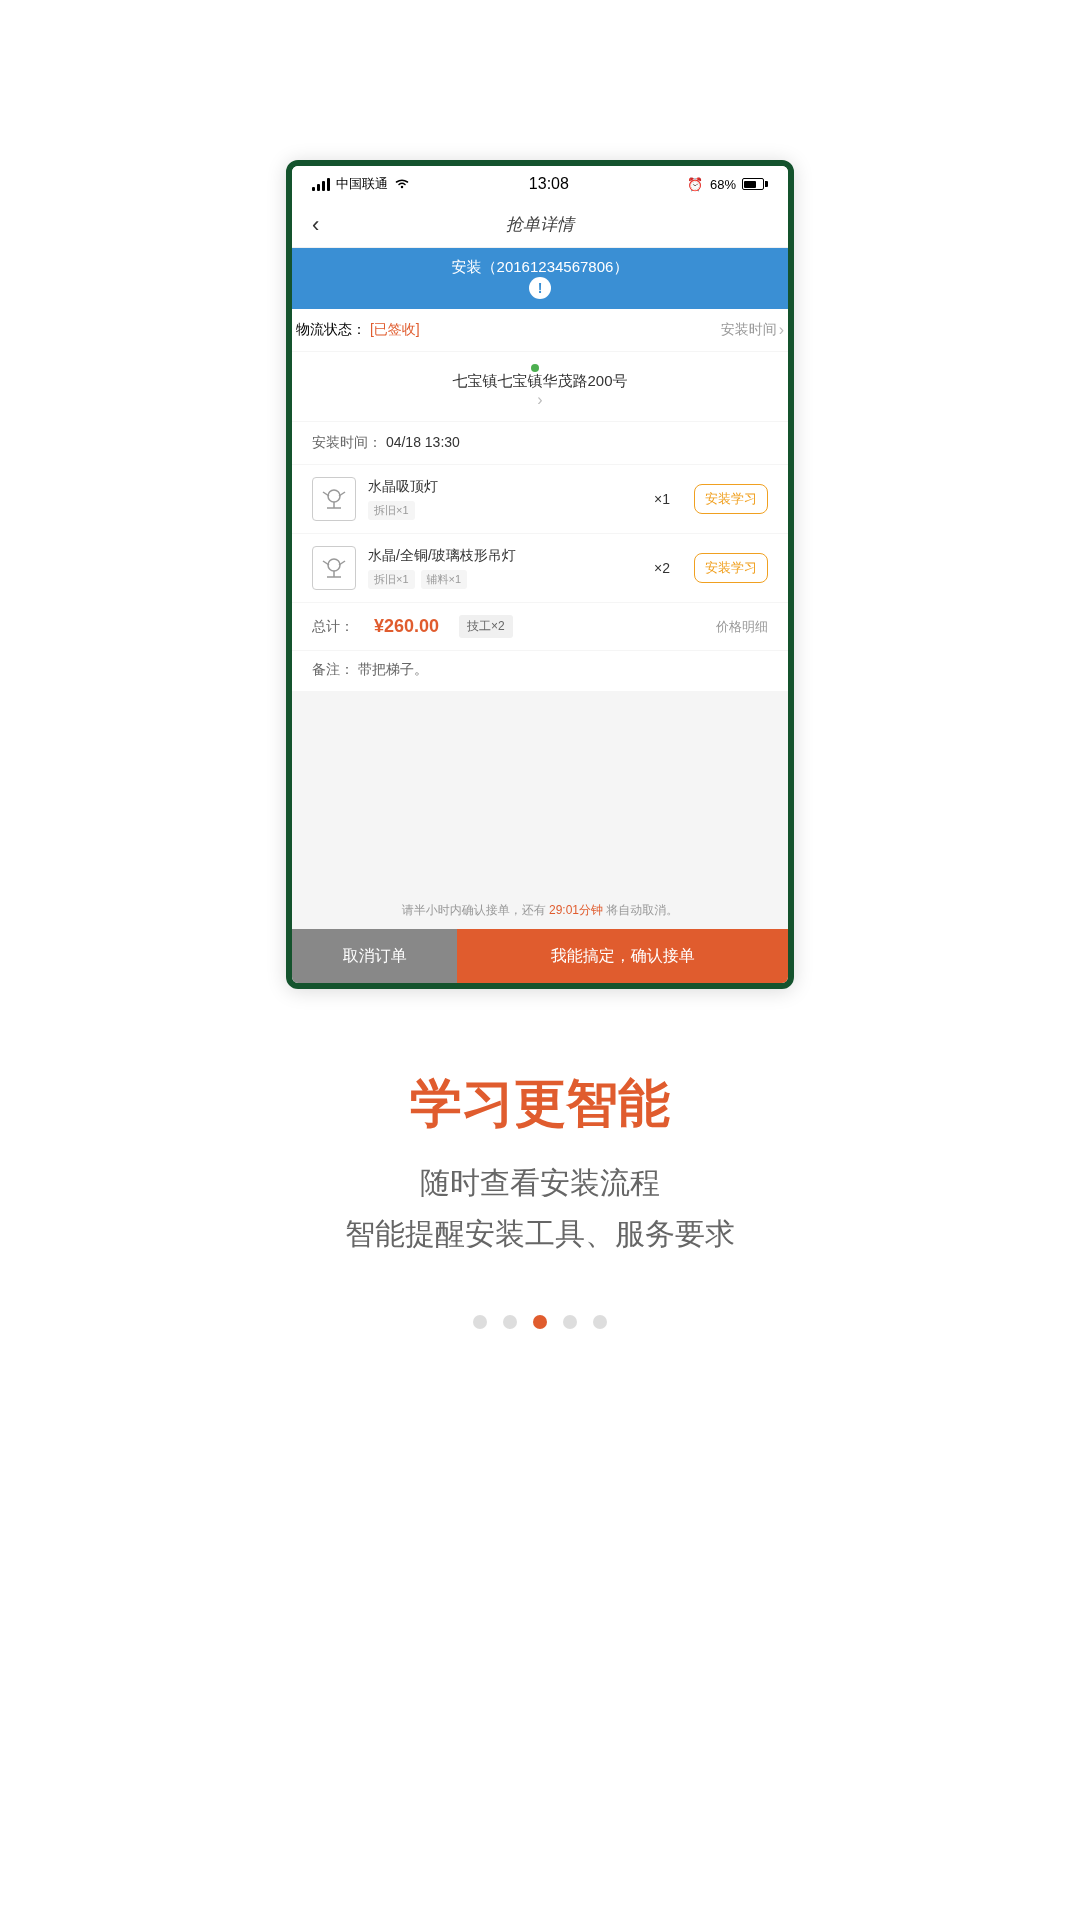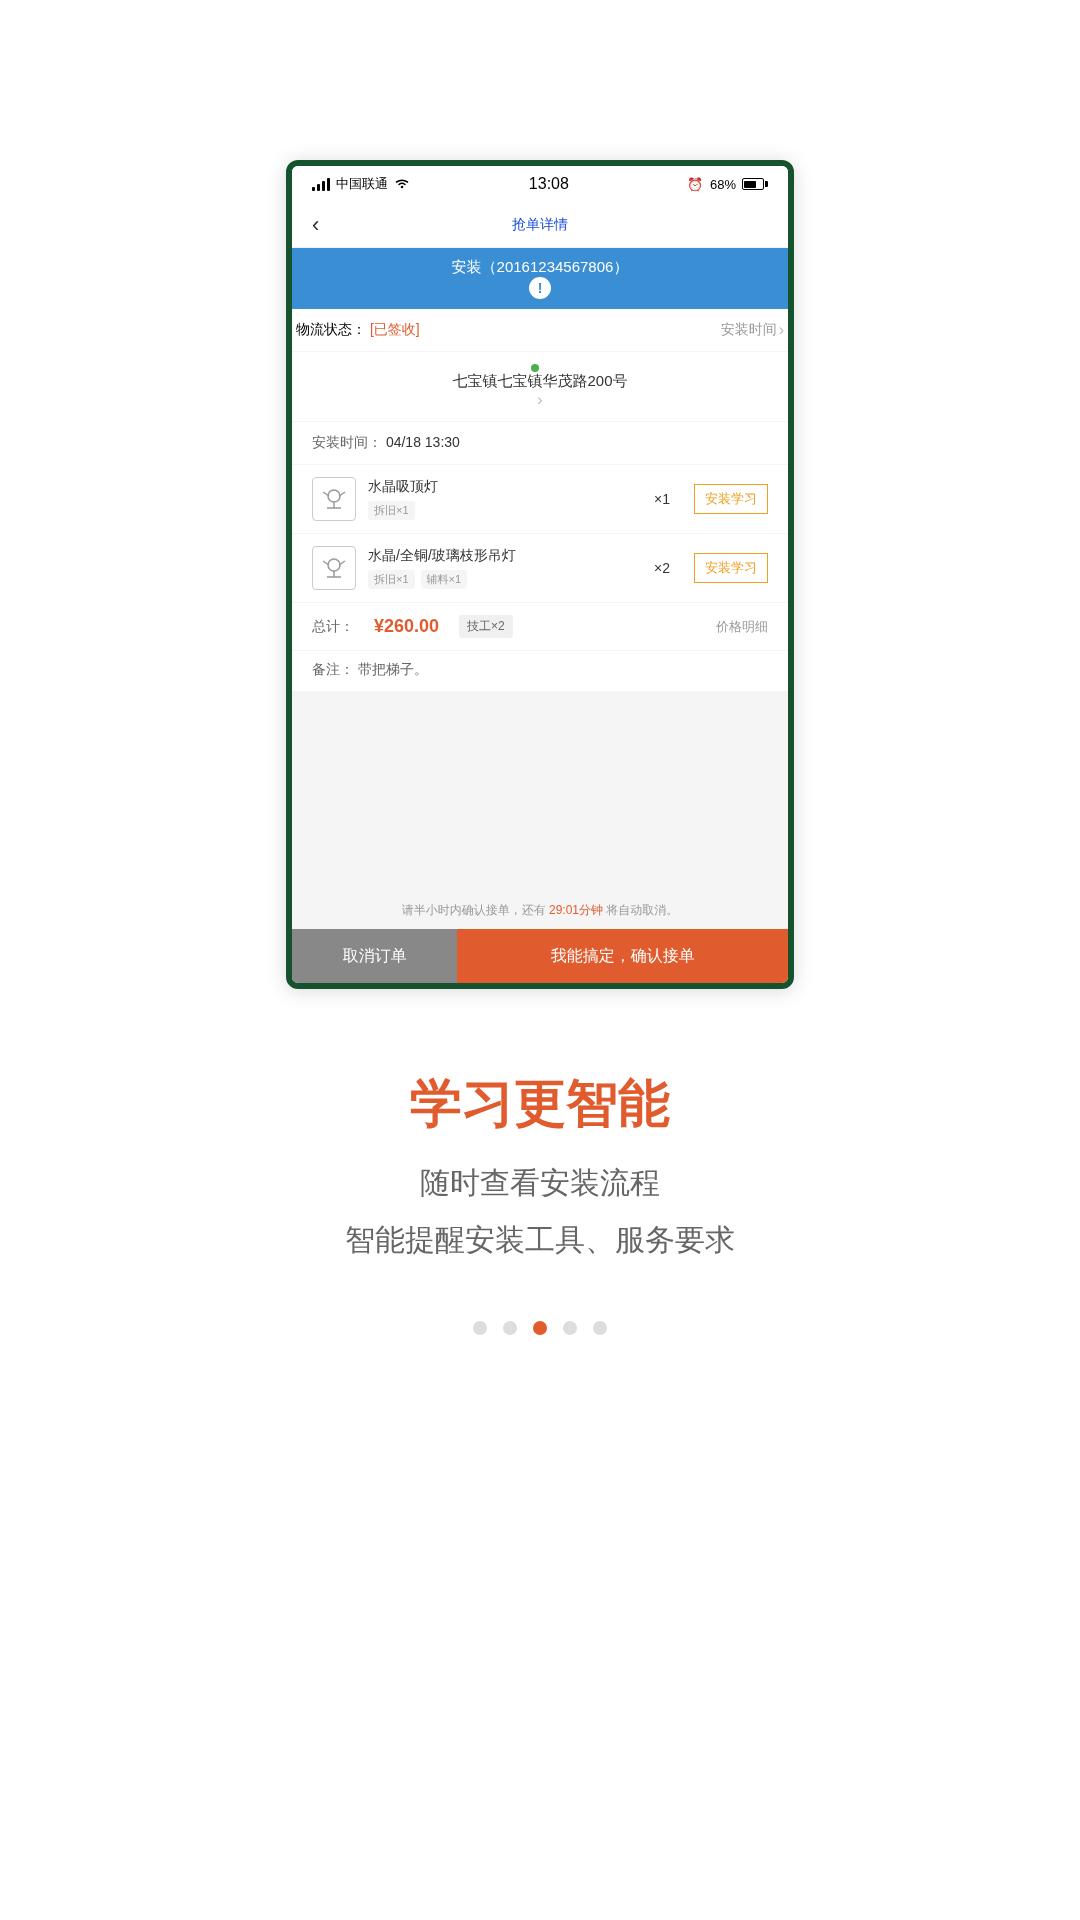--- a/index.html
+++ b/index.html
@@ -112,23 +112,24 @@
       height: 46px;
     }
     .nav-back {
       position: absolute;
       left: 20px;
       font-size: 22px;
       color: #333;
       cursor: pointer;
     }
     .nav-title {
-      font-size: 14px;
+      font-size: 17px;
       font-weight: 500;
-      color: #1d4ed8;
+      color: #404040;
+      font-style: italic;
     }
 
     
     .order-header {
       background: #3a8fd4;
       padding: 10px 20px;
       display: flex;
       align-items: center;
       justify-content: space-between;
       flex-direction: column;
@@ -249,21 +250,21 @@
     .product-qty {
       font-size: 14px;
       color: #333;
       margin-right: 12px;
     }
     .learn-btn {
       border: 1.5px solid #f0a020;
       color: #f0a020;
       background: transparent;
       padding: 5px 10px;
-      border-radius: 0;
+      border-radius: 8px;
       font-size: 13px;
       cursor: pointer;
       white-space: nowrap;
     }
 
     
     .total-row {
       padding: 12px 20px;
       display: flex;
       align-items: center;
@@ -360,21 +361,21 @@
     }
     .promo-title {
       font-size: 52px;
       font-weight: bold;
       color: #e05c2e;
       margin-bottom: 24px;
     }
     .promo-sub1 {
       font-size: 30px;
       color: #666;
-      margin-bottom: 16px;
+      margin-bottom: 10px;
     }
     .promo-sub2 {
       font-size: 30px;
       color: #666;
     }
 
     
     .pagination-dots {
       display: flex;
       gap: 16px;

